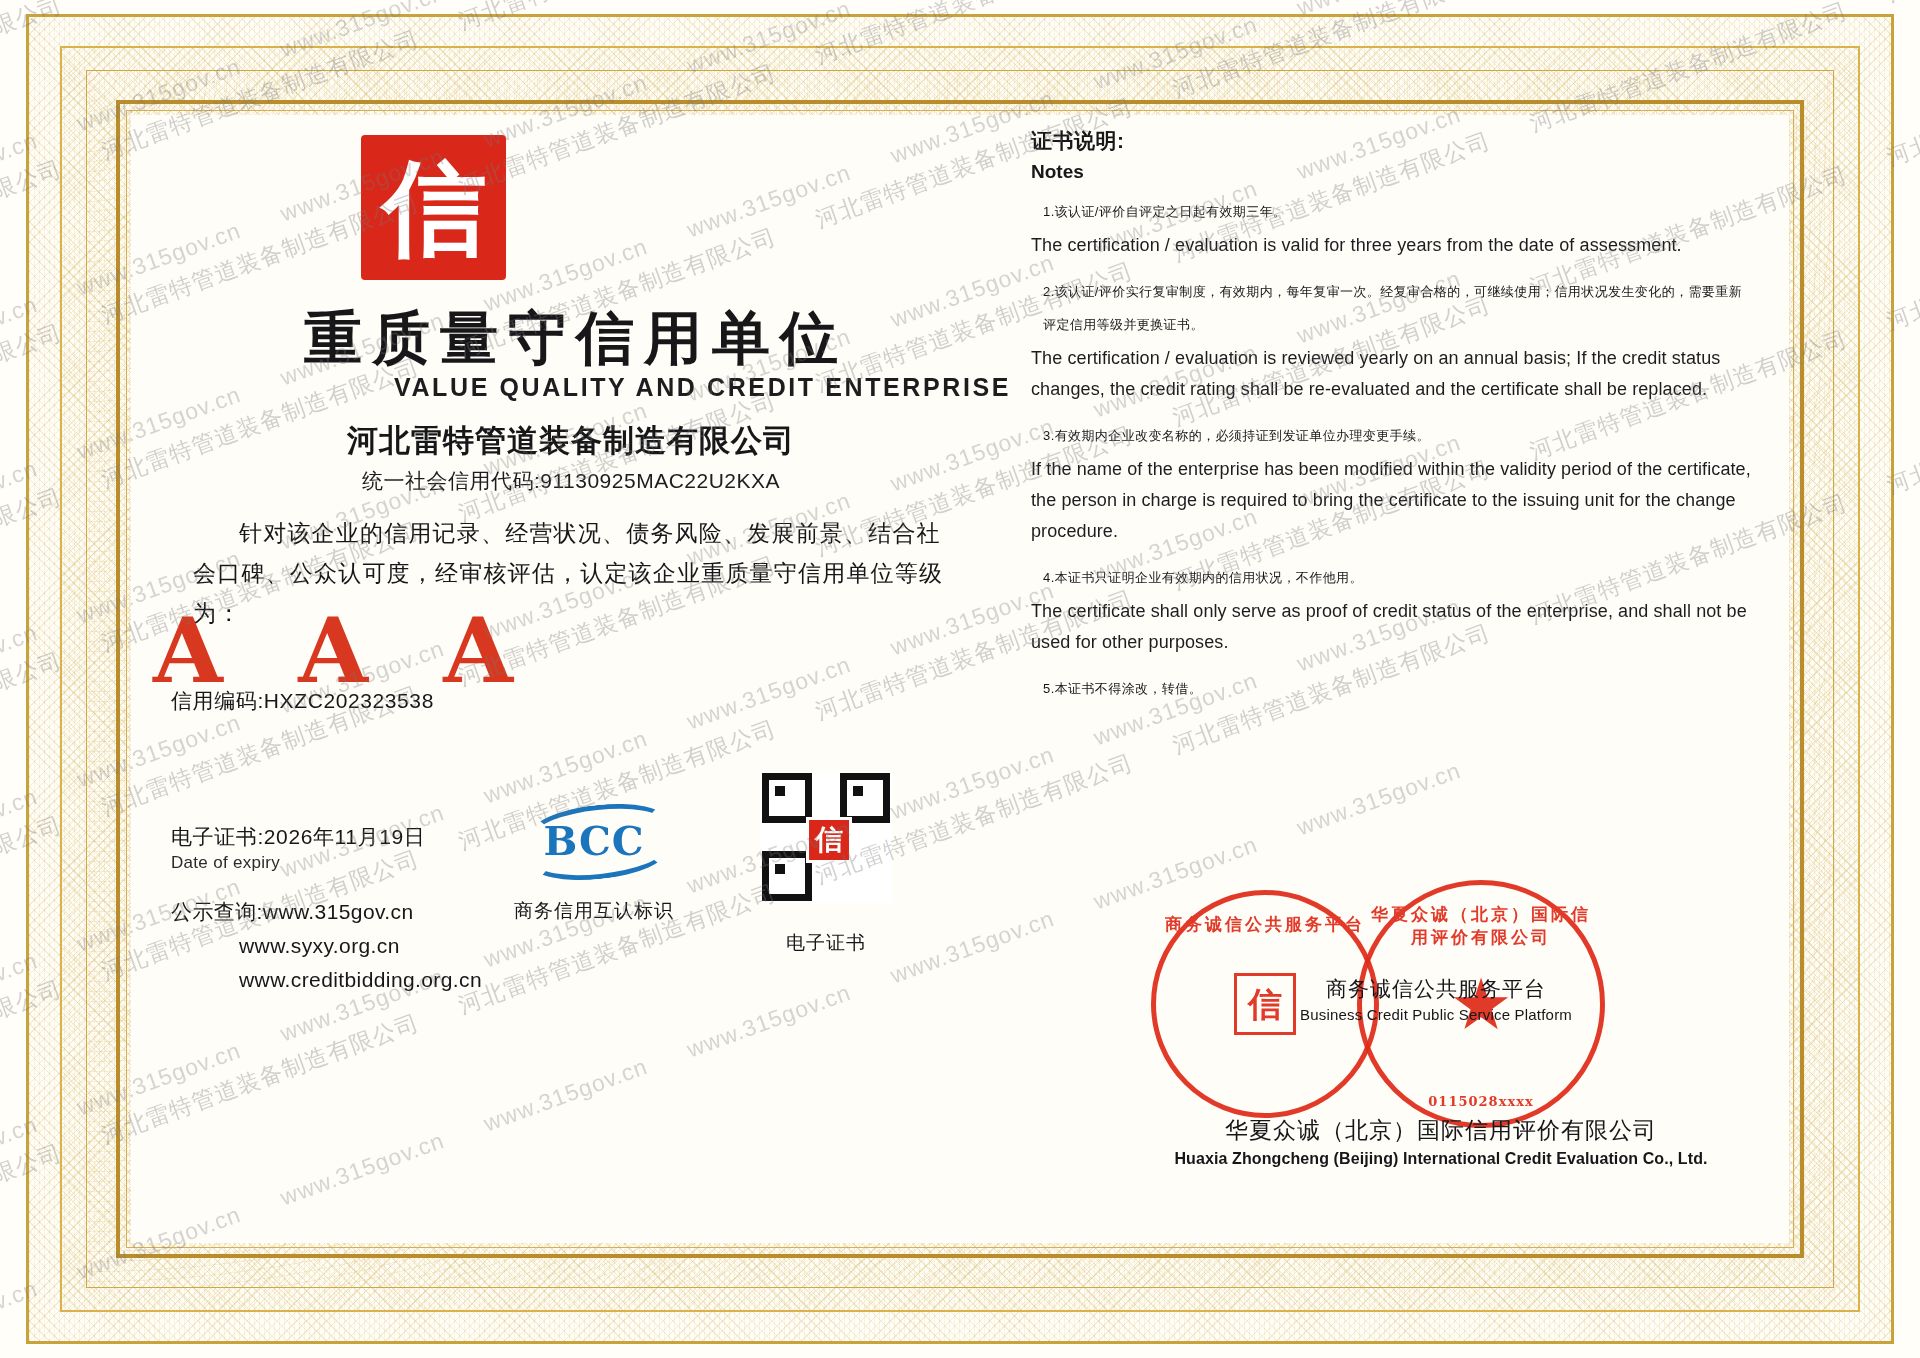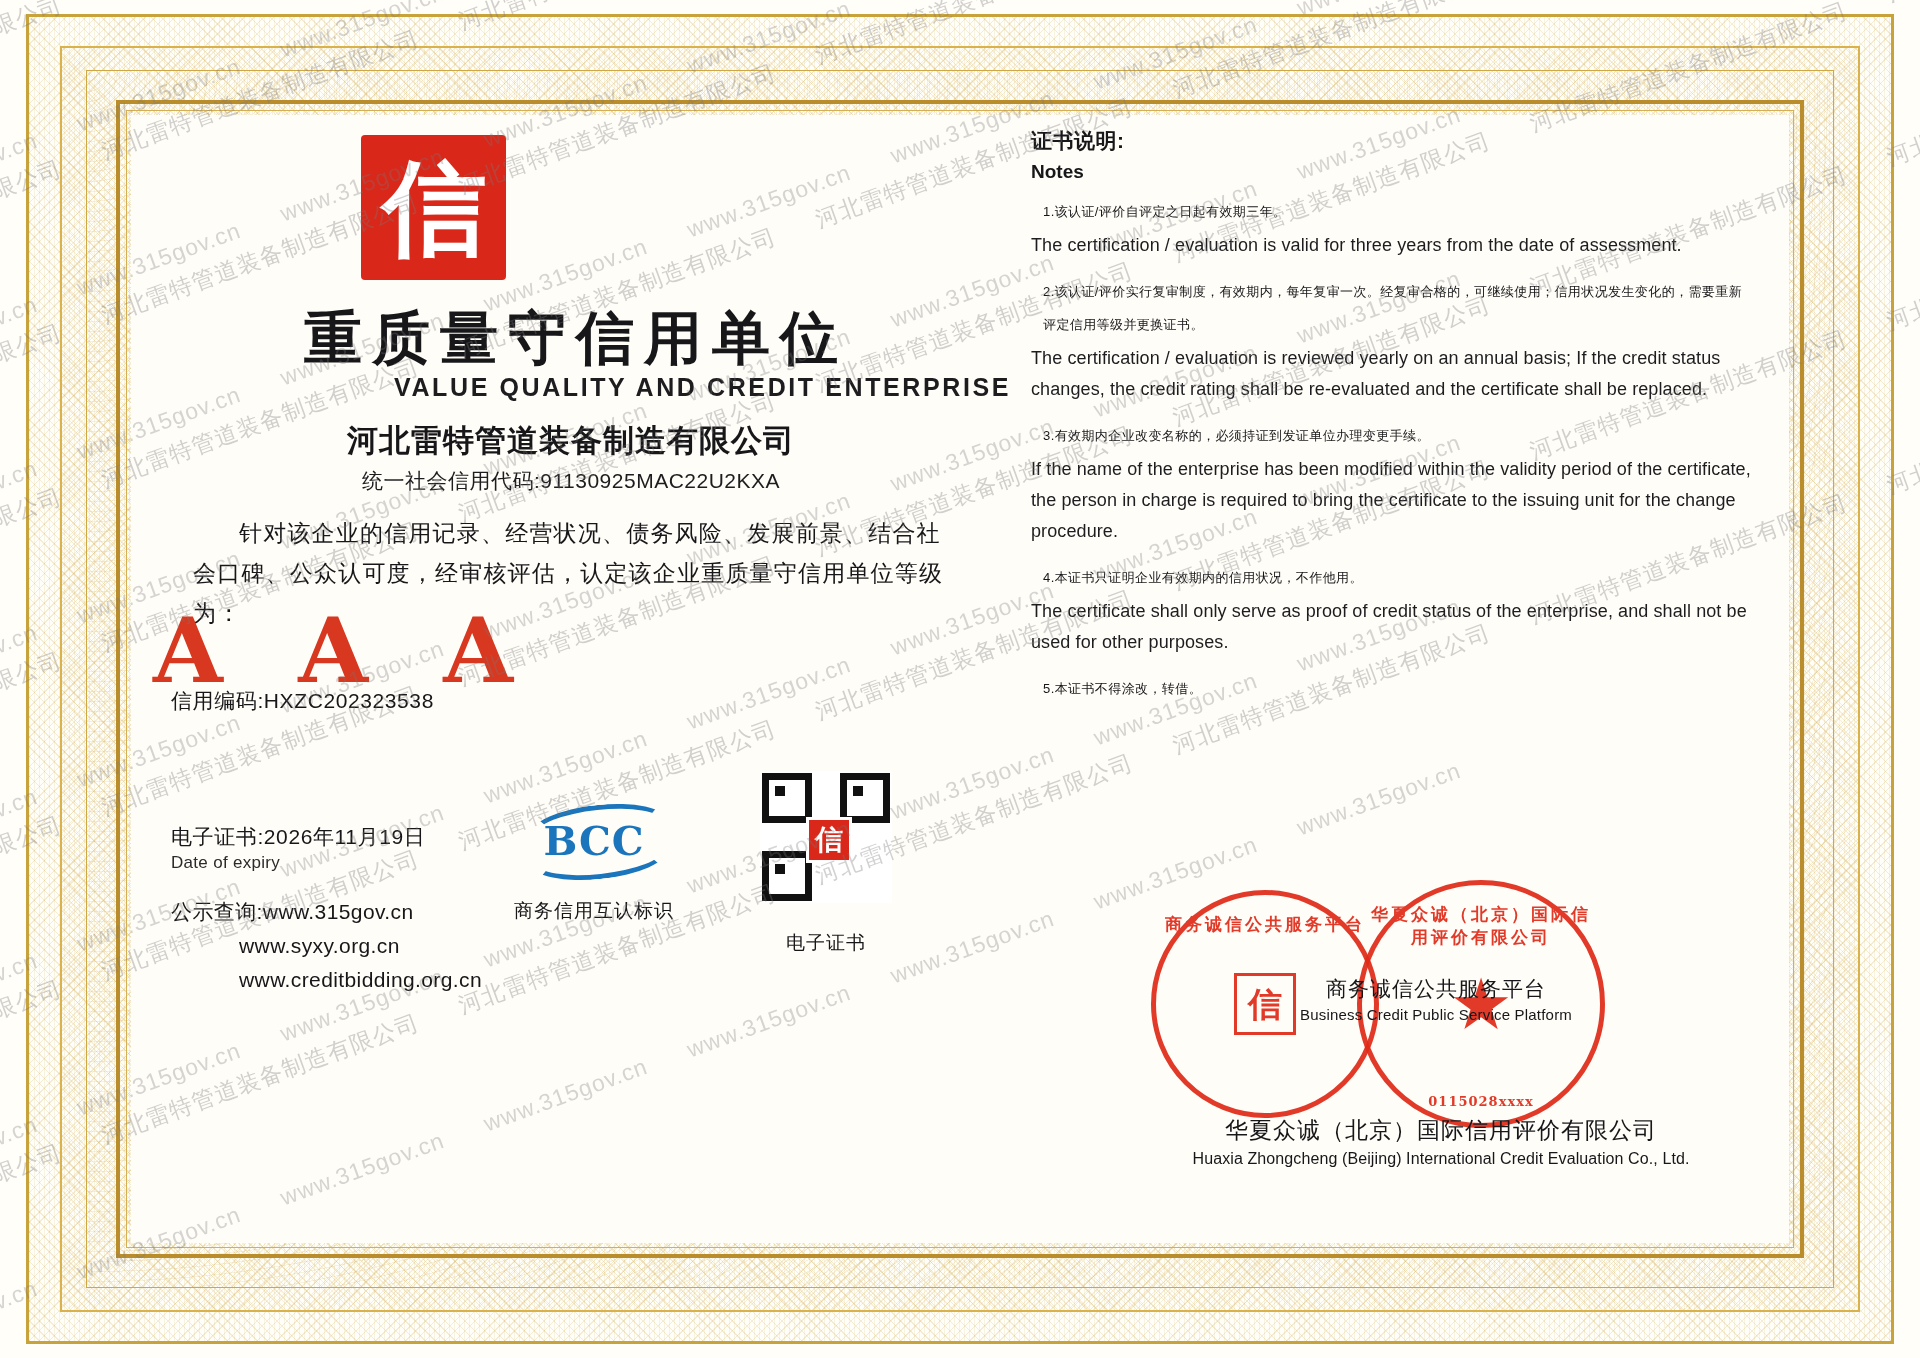--- a/index.html
+++ b/index.html
@@ -442,20 +442,21 @@
   #issuer-label .cn {
     font-size: 23px;
     color: #17171a;
     letter-spacing: 1px;
   }
   #issuer-label .en {
     font-size: 16px;
     color: #17171a;
     letter-spacing: 0.1px;
     margin-top: 4px;
+    font-weight: bold;
   }
 </style>
 </head>
 <body>
 
 <div id="certificate">
 
   <div class="ring ring-outer"></div>
   <div class="ring ring-mid"></div>
   <div class="ring ring-wave"></div>

